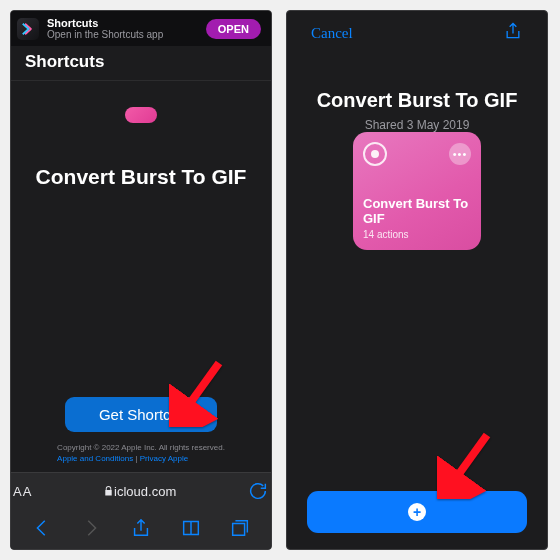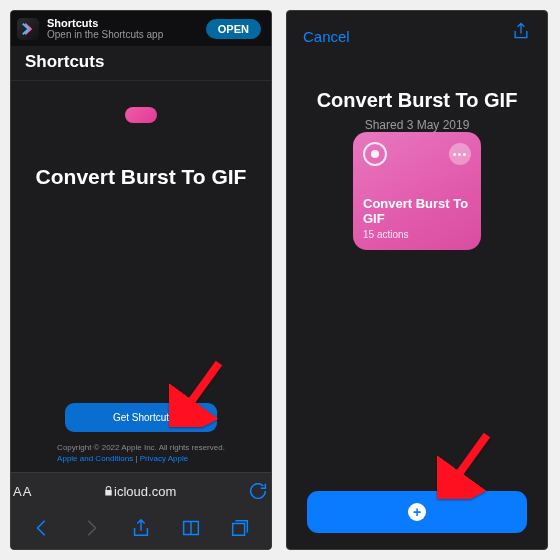--- a/index.html
+++ b/index.html
@@ -30,21 +30,21 @@
     width: 22px; height: 22px; border-radius: 5px;
     background: linear-gradient(135deg,#2b2b30,#131316);
     display: flex; align-items: center; justify-content: center;
   }
   .banner-icon svg { width: 14px; height: 14px; }
   .banner-text { display:flex; flex-direction:column; line-height:1.1; }
   .banner-title { font-size: 11px; font-weight: 600; color:#fff; }
   .banner-sub   { font-size: 10px; color:#9a9aa0; }
   .open-pill {
     margin-left: auto;
-    background: #0369a1;
+    background: #a21caf;
     color: #fff; font-size: 11px; font-weight: 700;
     padding: 4px 12px; border-radius: 12px;
   }
   .pagehead {
     padding: 6px 14px 8px;
     font-size: 17px; font-weight: 700;
     border-bottom: 1px solid #2c2c2e;
   }
   .left-body {
     flex: 1; display: flex; flex-direction: column;
@@ -56,21 +56,21 @@
     background: linear-gradient(135deg,#f25aa8,#e03b94);
     margin-bottom: 42px;
   }
   .big-title {
     font-size: 21px; font-weight: 700; text-align: center;
     margin-bottom: 10px;
   }
   .get-btn {
     margin-top: auto;
     background: #0a6ed1;
-    color: #fff; font-size: 10px; font-weight: 500;
+    color: #fff; font-size: 15px; font-weight: 500;
     width: 152px; padding: 9px 0;
     border-radius: 9px;
     text-align: center;
     margin-bottom: 10px;
   }
   .finetext {
     font-size: 8px; color:#8a8a90; text-align:left;
     line-height:1.4; margin-bottom: 8px;
   }
   .finetext .link { color:#0a84ff; }
@@ -85,22 +85,23 @@
   .safari-toolbar {
     background:#2a2a2c;
     display:flex; justify-content:space-around;
     padding:8px 6px 10px;
   }
   .tb-ico { width:22px; height:22px; display:flex; align-items:center; justify-content:center; }
   .tb-ico svg { stroke:#0a84ff; fill:none; stroke-width:1.6; }
   .tb-ico.disabled svg { stroke:#555; }
   
   .right-head {
-    display:flex; align-items:flex-end; justify-content:space-between;
-    padding:10px 16px 4px;
+    display:flex; align-items:center; justify-content:space-between;
+    padding:10px 24px 4px;
+    font-family:Liberation Serif, serif;
   }
   .cancel { color:#0a84ff; font-size:15px; }
   .share-top svg { stroke:#0a84ff; fill:none; stroke-width:1.6; width:20px; height:20px;}
   .right-body {
     flex:1; display:flex; flex-direction:column; align-items:center;
     padding: 40px 20px 16px;
   }
   .r-title { font-size:20px; font-weight:700; margin-bottom:6px; text-align:center;}
   .r-sub   { font-size:12px; color:#9a9aa0; }
   .card {
@@ -253,21 +254,21 @@
   <div class="right-body">
     <div class="r-title">Convert Burst To GIF</div>
     <div class="r-sub">Shared 3 May 2019</div>
 
     <div class="card">
       <div class="card-top">
         <div class="card-ico"></div>
         <div class="dots">•••</div>
       </div>
       <div class="card-name">Convert Burst To GIF</div>
-      <div class="card-meta">15 actions</div>
+      <div class="card-meta">14 actions</div>
     </div>
 
     <div class="add-btn">
       <span class="plus-circ">+</span>
     </div>
   </div>
 
   <div class="arrow" style="left:150px; top:418px;">
     <svg width="60" height="70" viewBox="0 0 60 70">
       <defs>

